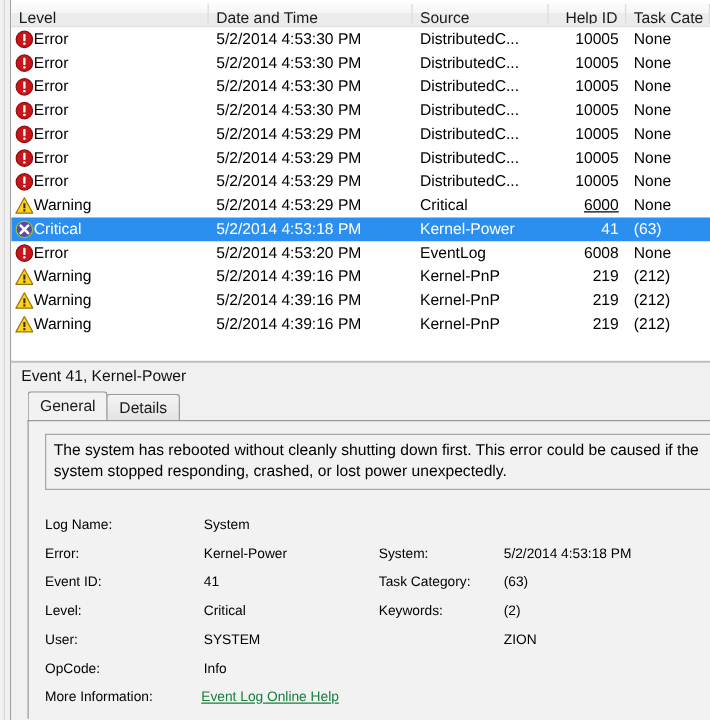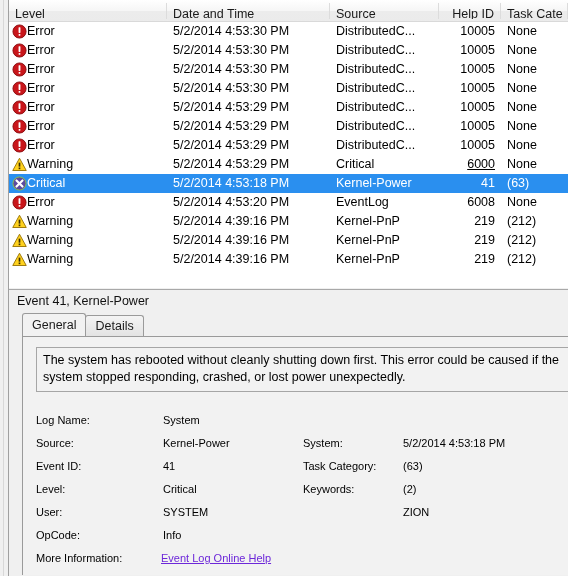--- a/index.html
+++ b/index.html
@@ -410,42 +410,42 @@
     <div class="tab-body">
       <div class="msgbox">The system has rebooted without cleanly shutting down first. This error could be caused if the system stopped responding, crashed, or lost power unexpectedly.</div>
 
       <div class="fieldgrid">
         <div class="fields-left" id="fields-left">
             <div class="frow col-l">
               <span class="flabel">Log Name:</span>
               <span class="fvalue">System</span>
             </div>
             <div class="frow col-l">
-              <span class="flabel">Source:</span>
+              <span class="flabel">Error:</span>
               <span class="fvalue">Kernel-Power</span>
             </div>
             <div class="frow col-l">
               <span class="flabel">Event ID:</span>
               <span class="fvalue">41</span>
             </div>
             <div class="frow col-l">
               <span class="flabel">Level:</span>
               <span class="fvalue">Critical</span>
             </div>
             <div class="frow col-l">
               <span class="flabel">User:</span>
               <span class="fvalue">SYSTEM</span>
             </div>
             <div class="frow col-l">
               <span class="flabel">OpCode:</span>
               <span class="fvalue">Info</span>
             </div>
             <div class="frow col-l">
               <span class="flabel">More Information:</span>
-              <span class="fvalue link" style="left: 138px; color: #6d28d9;">Event Log Online Help</span>
+              <span class="fvalue link" style="left: 138px; color: #15803d;">Event Log Online Help</span>
             </div>
           </div>
         <div class="fields-right" id="fields-right" style="top: 23px;">
             <div class="frow col-r">
               <span class="flabel">System:</span>
               <span class="fvalue">5/2/2014 4:53:18 PM</span>
             </div>
             <div class="frow col-r">
               <span class="flabel">Task Category:</span>
               <span class="fvalue">(63)</span>

